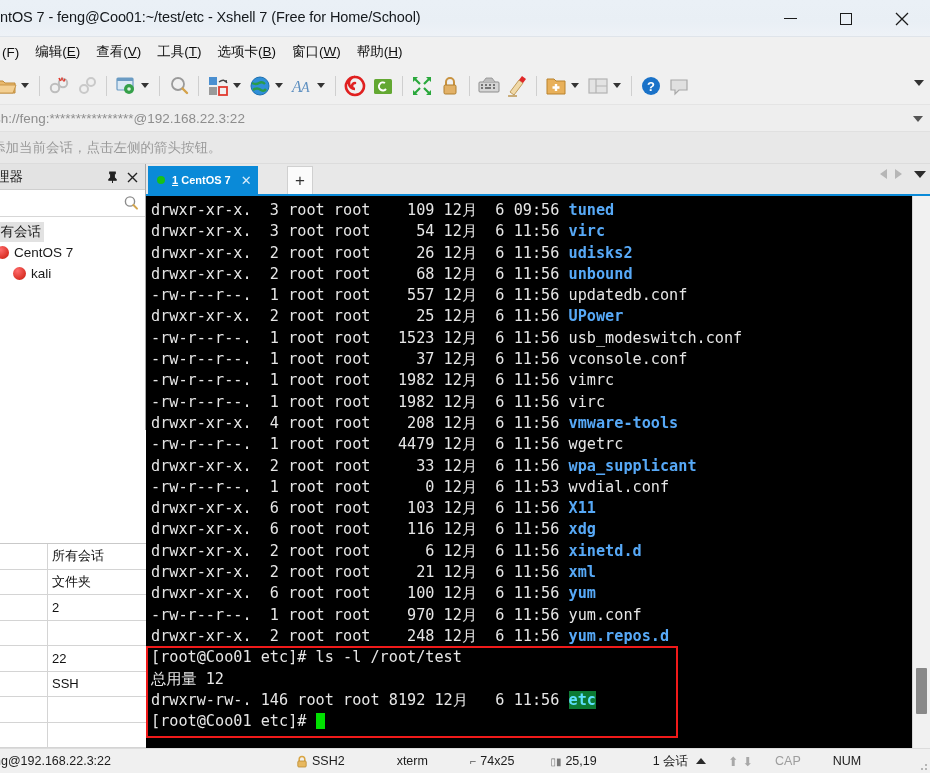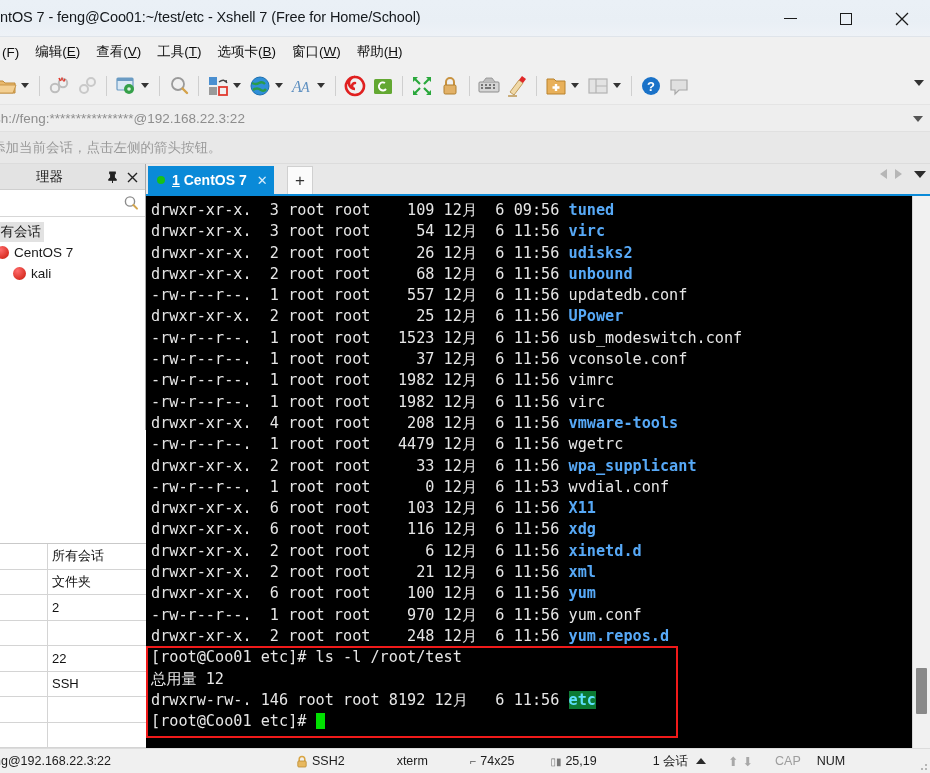--- a/index.html
+++ b/index.html
@@ -93,21 +93,21 @@
   }
   .notice-text { font-size: 13.5px; color: #9a9a9a; white-space: nowrap; }
 
   
   .sessmgr {
     position: absolute; left: 0; top: 164px; width: 146px; height: 266px;
     background: #ffffff; border-right: 1px solid #a9a9a9;
   }
   .sessmgr-head {
     height: 26px; background: #e3e3e3; border-bottom: 1px solid #cfcfcf;
-    display: flex; align-items: center; position: relative; padding-left: 40px;
+    display: flex; align-items: center; position: relative;
   }
   .sessmgr-title { font-size: 13.5px; color: #1a1a1a; white-space: nowrap; }
   .sm-btn { position: absolute; top: 4px; width: 18px; height: 18px;
             display: flex; align-items: center; justify-content: center;
             font-size: 13px; color: #222; }
   .sm-pin { right: 24px; }
   .sm-close { right: 4px; }
   .sessmgr-search {
     height: 27px; background: #fff; border-bottom: 1px solid #d7d7d7;
     position: relative;
@@ -142,21 +142,21 @@
   }
   .tab {
     position: absolute; left: 2px; top: 2px; height: 28px;
     background: #0a8ad8; color: #fff;
     display: flex; align-items: center; padding: 0 6px 0 9px;
   }
   .tab-dot {
     width: 8px; height: 8px; border-radius: 50%; background: #18c018;
     margin-right: 7px; flex: none;
   }
-  .tab-label { font-size: 14px; font-weight: bold; white-space: nowrap; }
+  .tab-label { font-size: 11px; font-weight: bold; white-space: nowrap; }
   .tab-label .num { text-decoration: underline; }
   .tab-x { margin-left: 10px; font-size: 13px; color: #d8ecfa; }
   .tab-new {
     position: absolute; left: 141px; top: 2px; width: 26px; height: 28px;
     background: #fbfbfb; border: 1px solid #d0d0d0; border-bottom: none;
     display: flex; align-items: center; justify-content: center;
     font-size: 17px; color: #333;
   }
   .tabnav { position: absolute; right: 4px; top: 5px; display: flex; align-items: center; gap: 8px; }
   .tri-l { width:0;height:0;border-top:5px solid transparent;border-bottom:5px solid transparent;border-right:7px solid #b6b6b6; }
@@ -567,21 +567,21 @@
     </div>
     <div class="sb-cell" style="margin-left:56px;">
       <span>1 会话</span>
       <span class="up-arrow" style="margin-left:8px;"></span>
     </div>
     <div class="sb-cell" style="margin-left:22px;color:#a8a8a8;">
       <span>⬆</span>
       <span style="margin-left:4px;">⬇</span>
     </div>
     <div class="sb-cell sb-dim" style="margin-left:22px;">CAP</div>
-    <div class="sb-cell" style="margin-left:16px;">NUM</div>
+    <div class="sb-cell" style="margin-left:32px;">NUM</div>
     <span class="grip">
       <svg width="11" height="11" viewBox="0 0 11 11">
           <g fill="#b5b5b5">
             <rect x="8" y="8" width="2" height="2"></rect>
             <rect x="4" y="8" width="2" height="2"></rect>
             <rect x="8" y="4" width="2" height="2"></rect>
           </g>
         </svg>
     </span>
   </div>

